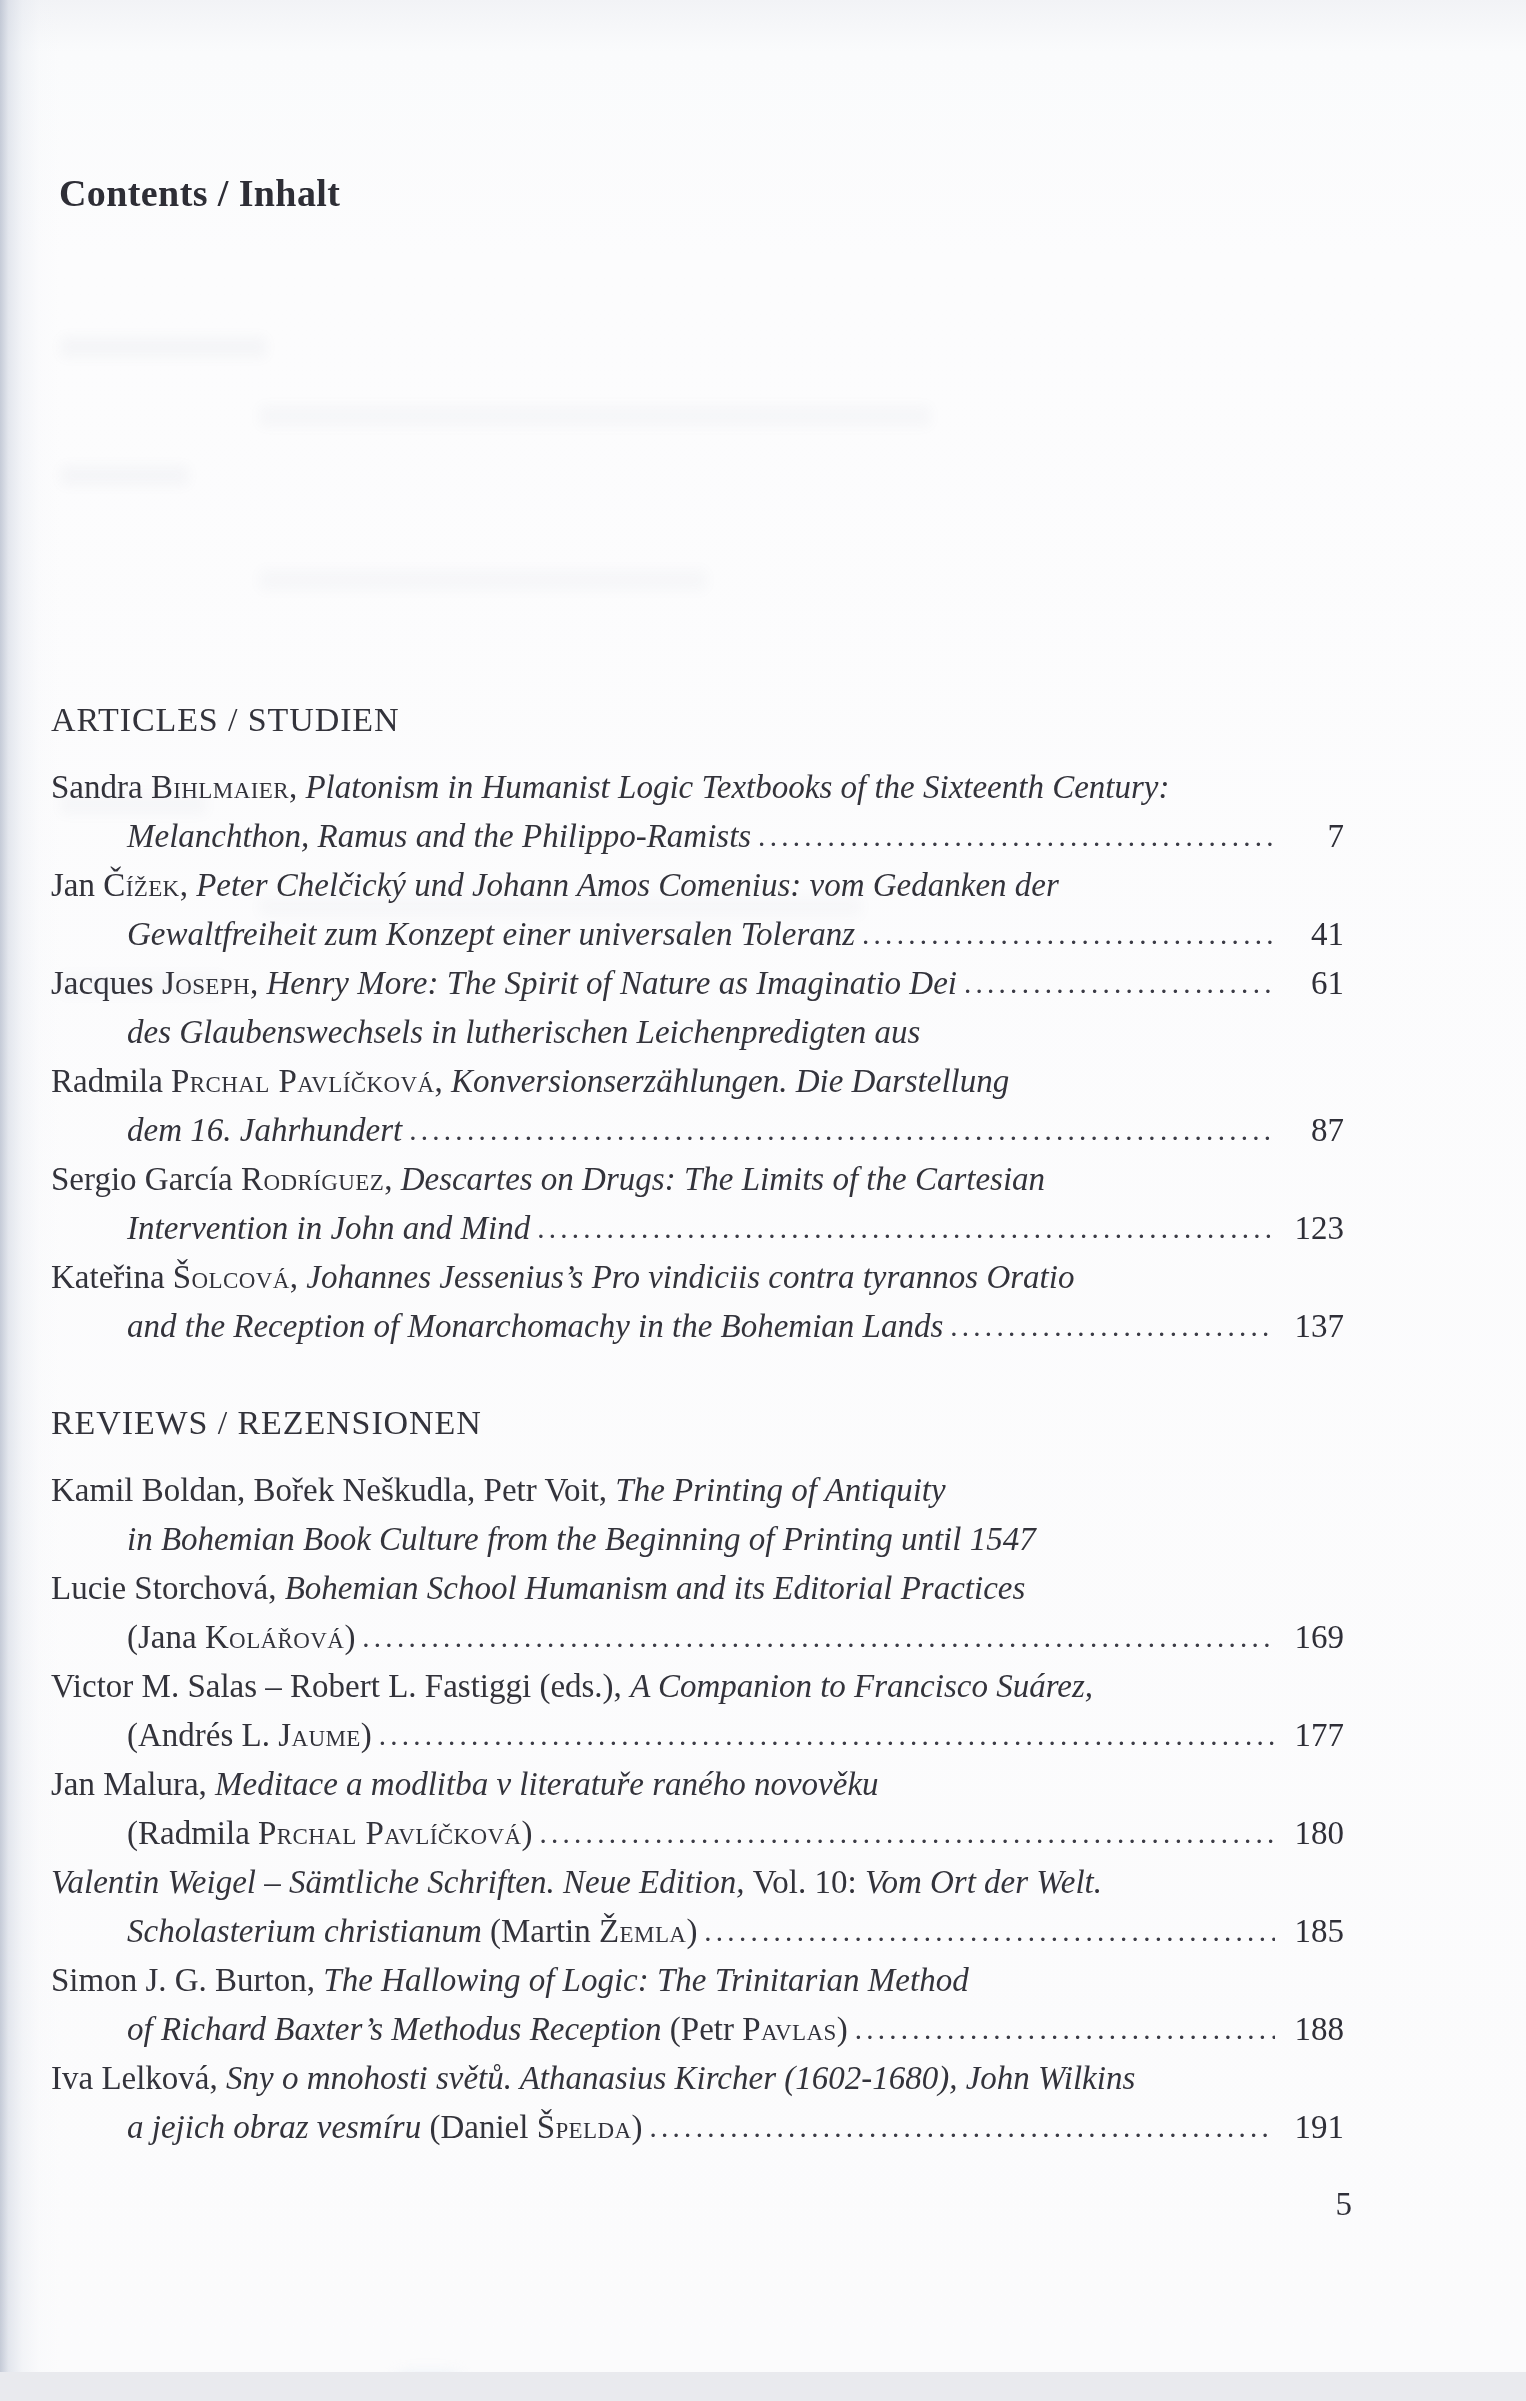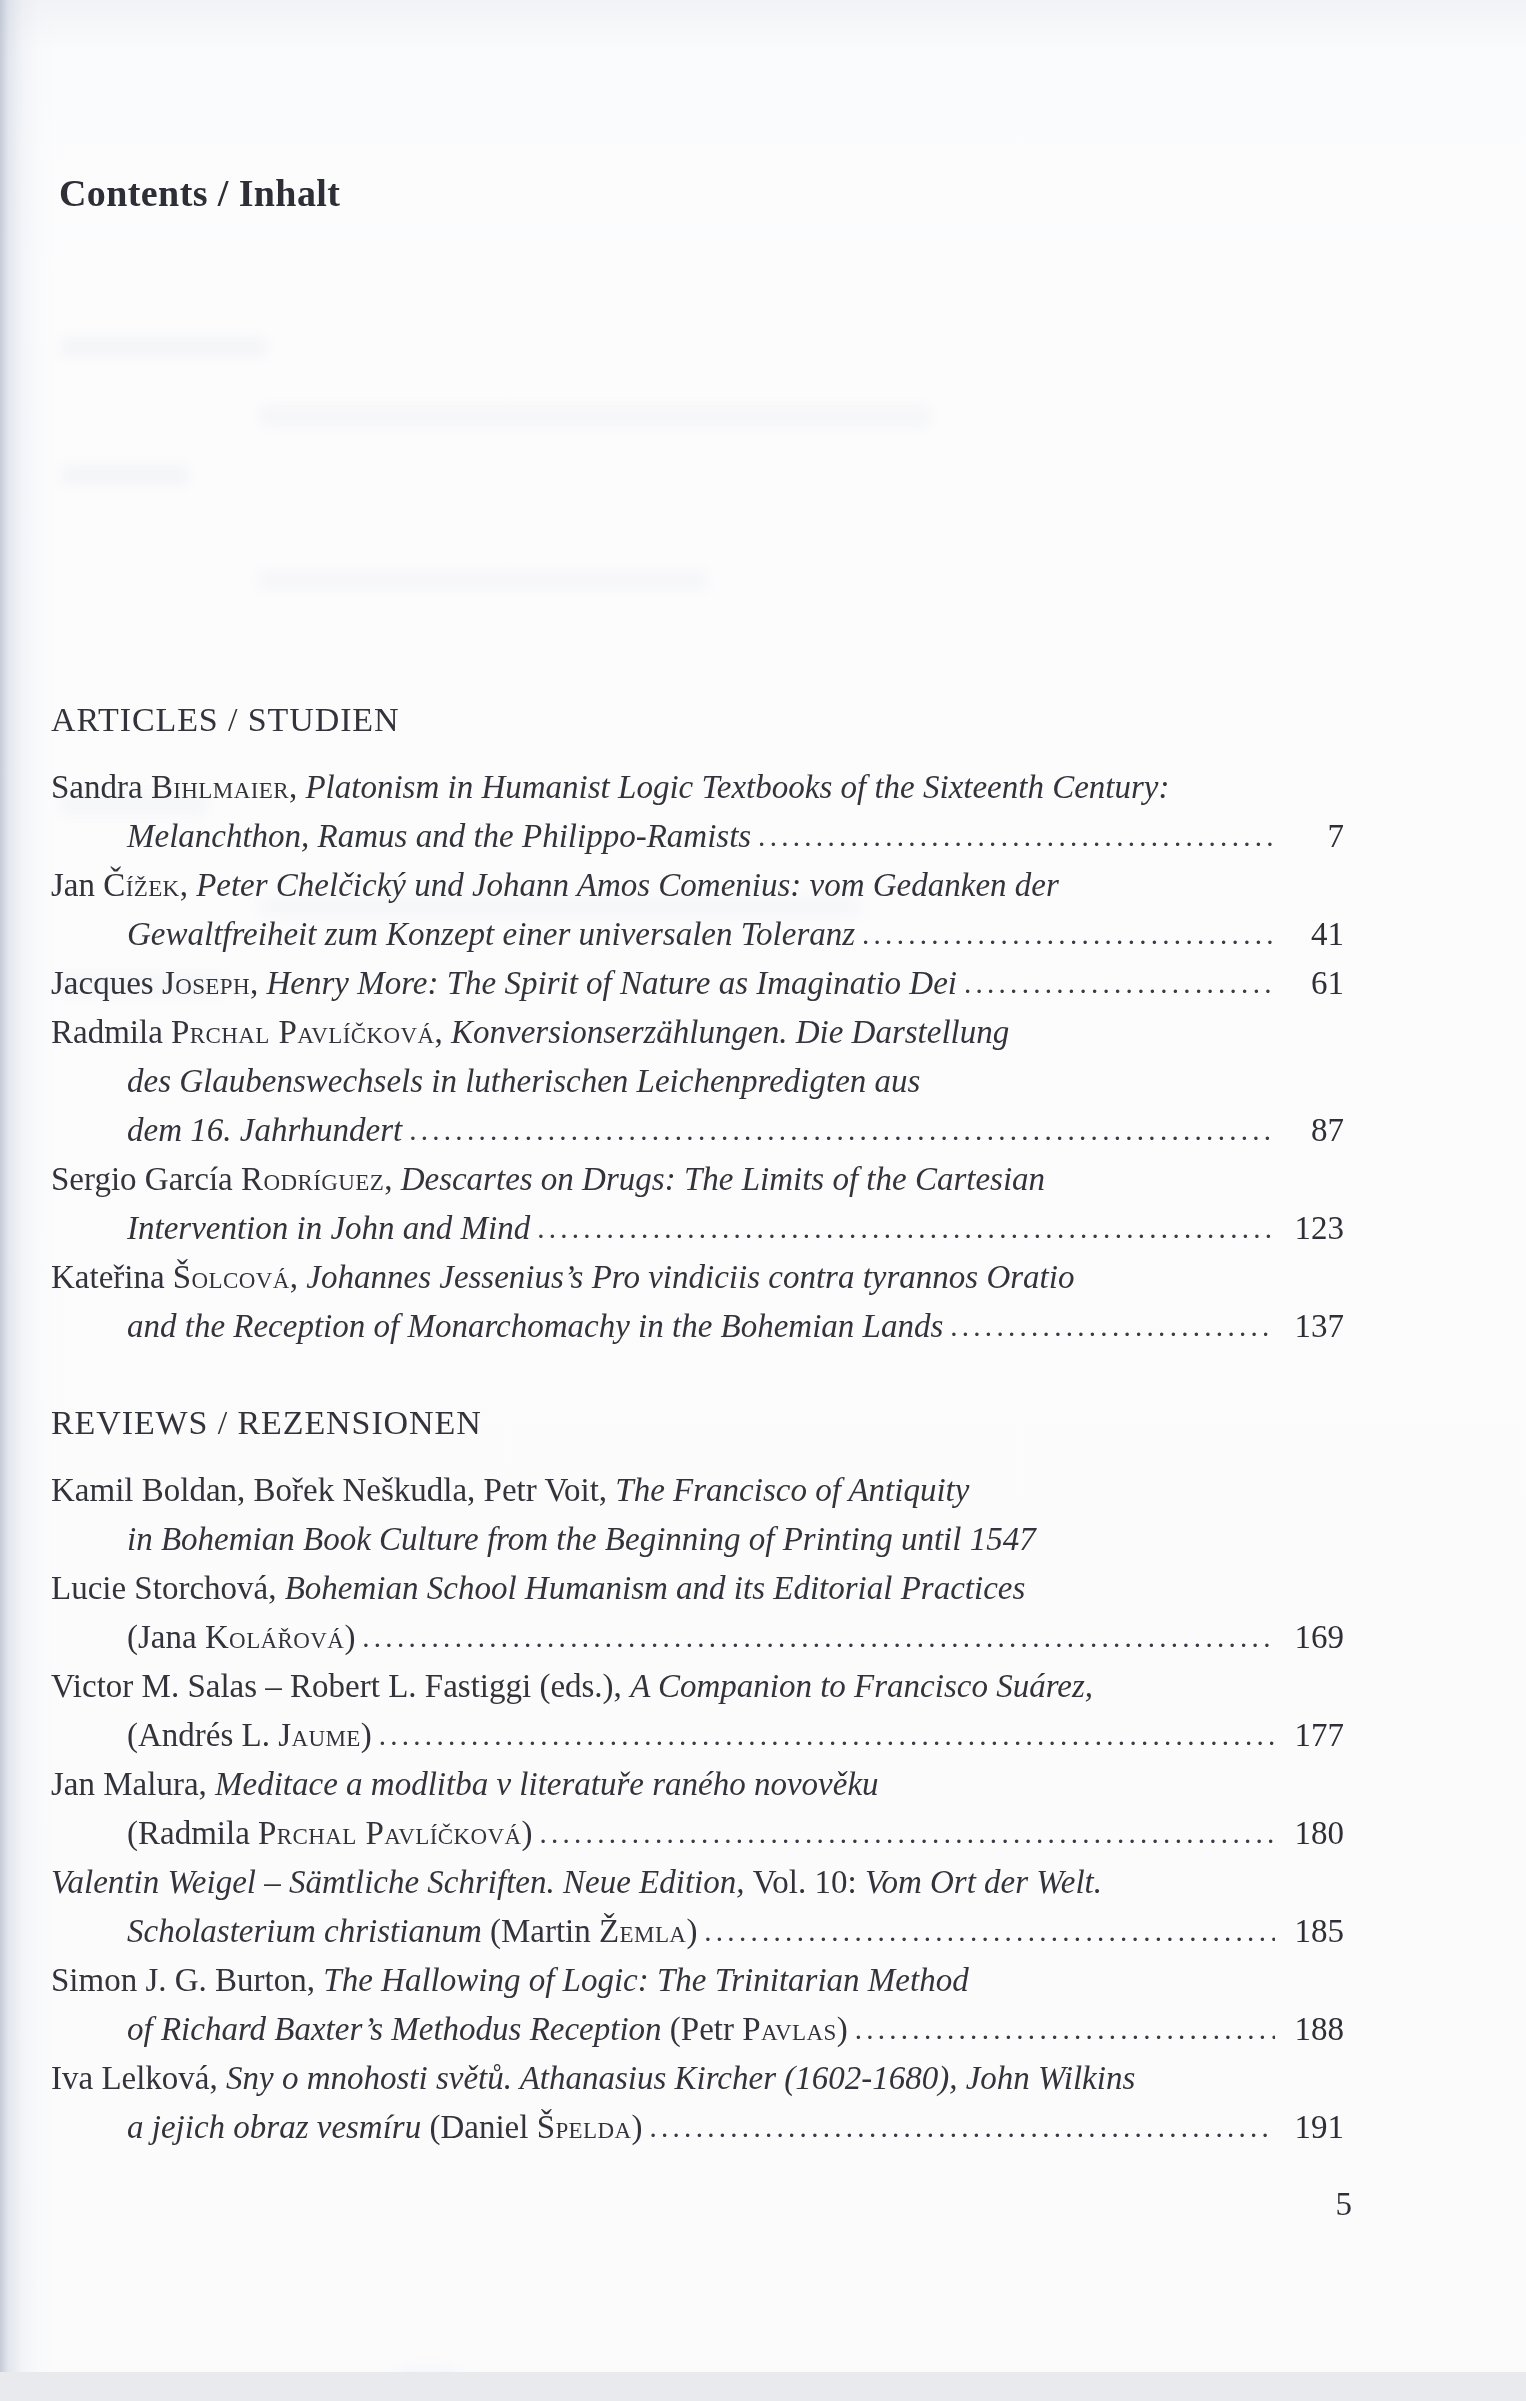--- a/index.html
+++ b/index.html
@@ -112,25 +112,25 @@
           </div>
         </div>
         <div class="entry">
           <div class="line">
             <span class="line-text"><span class="seg seg-rm">Jacques </span><span class="seg seg-sc">Joseph</span><span class="seg seg-rm">, </span><span class="seg seg-it">Henry More: The Spirit of Nature as Imaginatio Dei</span></span>
             <span class="leader">........................................................................................................................</span>
             <span class="pageno">61</span>
           </div>
         </div>
         <div class="entry">
+          <div class="line indent">
+            <span class="line-text"><span class="seg seg-it">des Glaubenswechsels in lutherischen Leichenpredigten aus</span></span>
+          </div>
           <div class="line">
             <span class="line-text"><span class="seg seg-rm">Radmila </span><span class="seg seg-sc">Prchal Pavlíčková</span><span class="seg seg-rm">, </span><span class="seg seg-it">Konversionserzählungen. Die Darstellung</span></span>
-          </div>
-          <div class="line indent">
-            <span class="line-text"><span class="seg seg-it">des Glaubenswechsels in lutherischen Leichenpredigten aus</span></span>
           </div>
           <div class="line indent">
             <span class="line-text"><span class="seg seg-it">dem 16. Jahrhundert</span></span>
             <span class="leader">........................................................................................................................</span>
             <span class="pageno">87</span>
           </div>
         </div>
         <div class="entry">
           <div class="line">
             <span class="line-text"><span class="seg seg-rm">Sergio García </span><span class="seg seg-sc">Rodríguez</span><span class="seg seg-rm">, </span><span class="seg seg-it">Descartes on Drugs: The Limits of the Cartesian</span></span>
@@ -152,21 +152,21 @@
           </div>
         </div>
       </div>
   </div>
 
   <div class="section" style="top:1398px;">
     <div class="section-heading">REVIEWS / REZENSIONEN</div>
     <div>
         <div class="entry">
           <div class="line">
-            <span class="line-text"><span class="seg seg-rm">Kamil Boldan, Bořek Neškudla, Petr Voit, </span><span class="seg seg-it">The Francisco of Antiquity</span></span>
+            <span class="line-text"><span class="seg seg-rm">Kamil Boldan, Bořek Neškudla, Petr Voit, </span><span class="seg seg-it">The Printing of Antiquity</span></span>
           </div>
           <div class="line indent">
             <span class="line-text"><span class="seg seg-it">in Bohemian Book Culture from the Beginning of Printing until 1547</span></span>
           </div>
           <div class="line">
             <span class="line-text"><span class="seg seg-rm">Lucie Storchová, </span><span class="seg seg-it">Bohemian School Humanism and its Editorial Practices</span></span>
           </div>
           <div class="line indent">
             <span class="line-text"><span class="seg seg-rm">(Jana </span><span class="seg seg-sc">Kolářová</span><span class="seg seg-rm">)</span></span>
             <span class="leader">........................................................................................................................</span>

